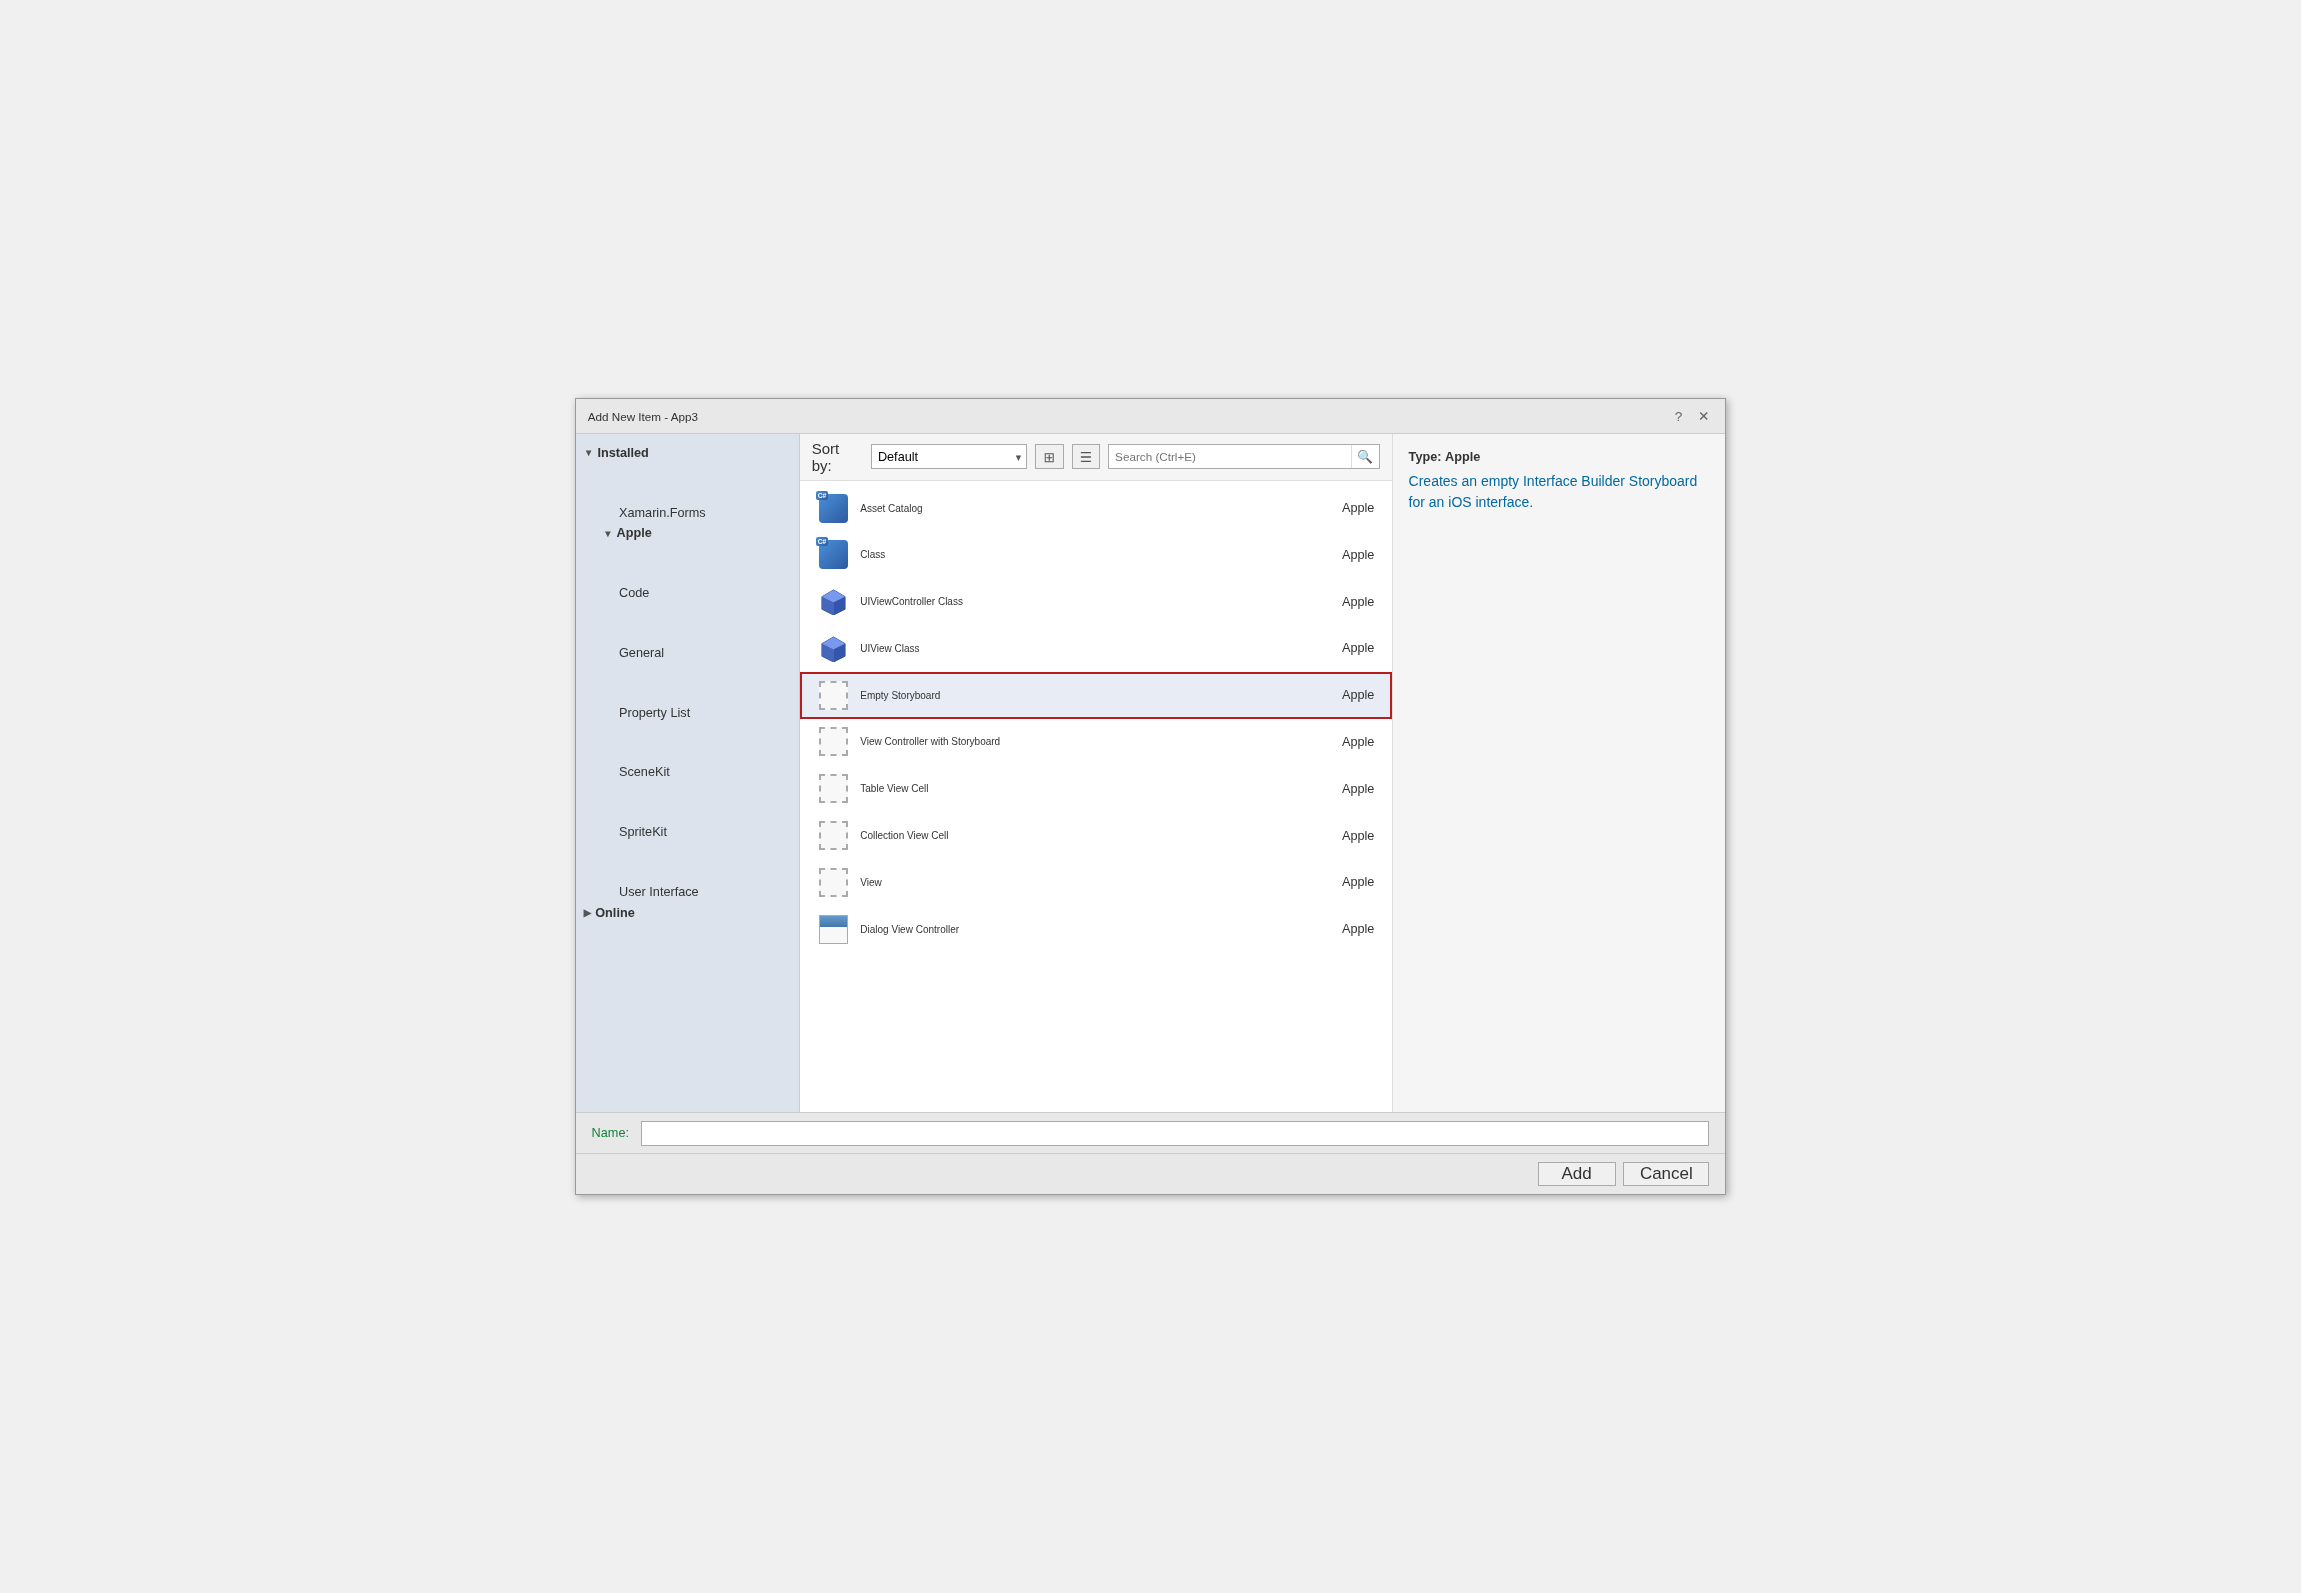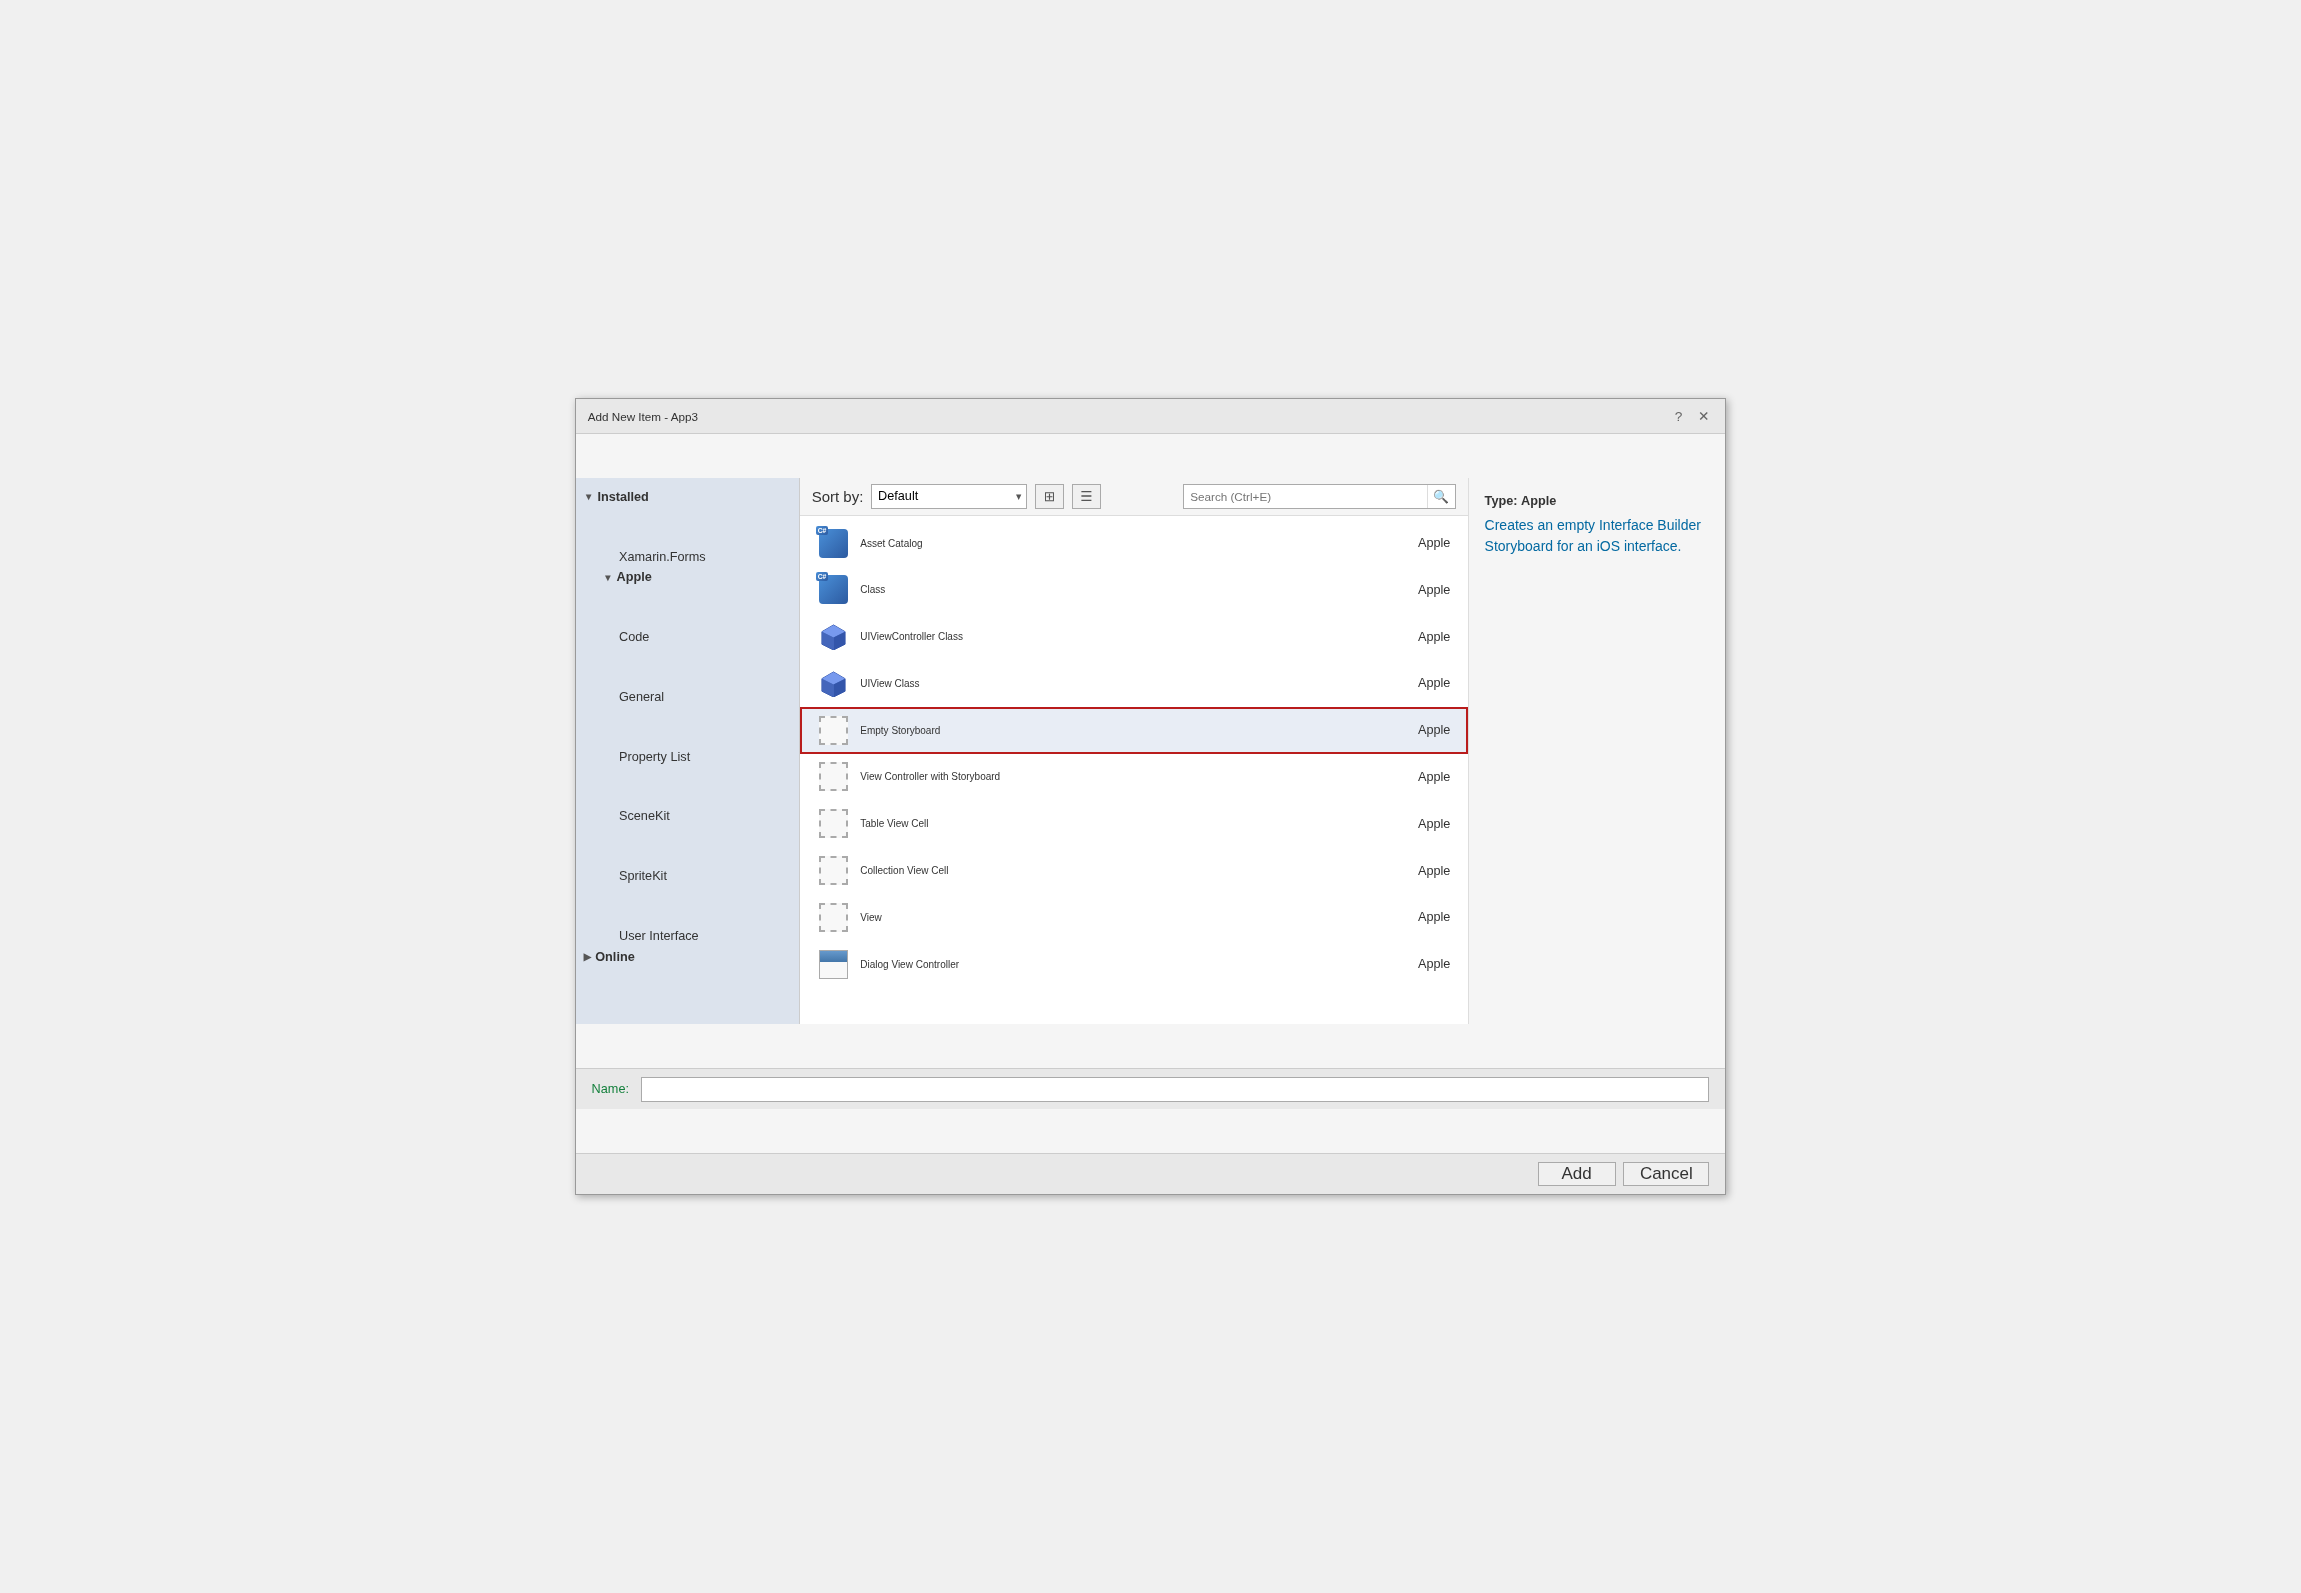--- a/index.html
+++ b/index.html
@@ -13,21 +13,20 @@
       min-height: 100vh;
     }
     .dialog {
       width: 1151px;
       height: 797px;
       background: #f5f5f5;
       border: 1px solid #999;
       display: flex;
       flex-direction: column;
       box-shadow: 2px 2px 7.8px rgba(0,0,0,0.3);
-      gap: 44px;
     }
     .title-bar {
       background: #e8e8e8;
       border-bottom: 1px solid #ccc;
       padding: 7.8px 11.7px;
       display: flex;
       justify-content: space-between;
       align-items: center;
       height: 35px;
     }
@@ -207,21 +206,21 @@
       font-size: 10px;
       color: #333;
     }
     .item-type {
       font-size: 12.7px;
       color: #333;
       width: 78px;
       text-align: right;
     }
     .info-panel {
-      width: 257px;
+      width: 333px;
       background: #f5f5f5;
       border-left: 1px solid #ddd;
       padding: 15.6px;
     }
     .info-type {
       font-size: 12.7px;
       color: #333;
       margin-bottom: 7.8px;
     }
     .info-type span { font-weight: bold; }

